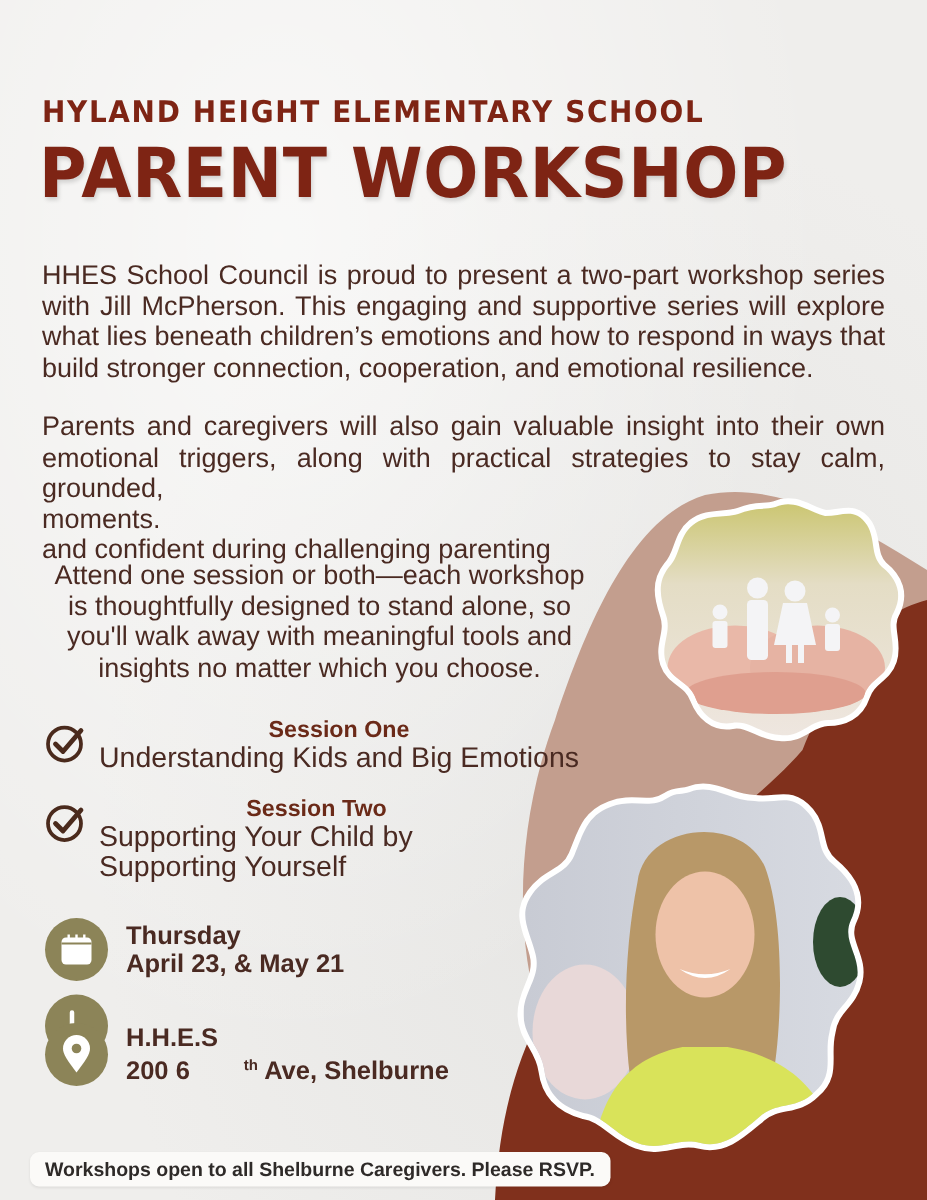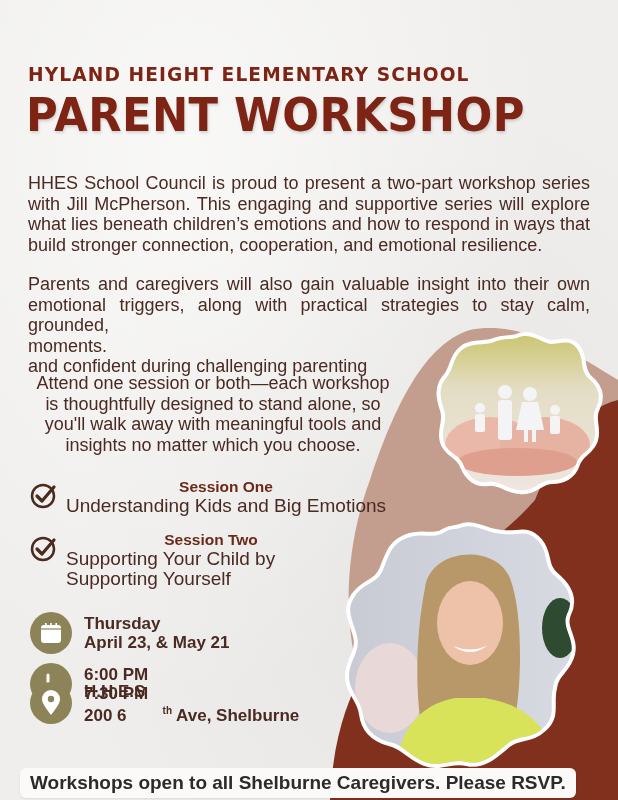--- a/index.html
+++ b/index.html
@@ -36,21 +36,21 @@
   .session { left: 30px; z-index: 2; display: flex; align-items: flex-start; }
   .check { width: 28px; height: 28px; margin-right: 8px; margin-top: 4px; }
   .s-title { font-family: "Liberation Sans", sans-serif; font-weight: bold; font-size: 15.5px; color: #6b2a18; line-height: 18px; text-align: center; }
   .s-desc { font-family: "Liberation Sans", sans-serif; font-size: 19px; color: #4a2a22; line-height: 20px; }
   .info { left: 30px; z-index: 2; display: flex; align-items: center; }
   .info-icon { width: 42px; height: 42px; border-radius: 50%; background: #8c8458; margin-right: 12px; display:flex; align-items:center; justify-content:center; }
   .info-text { font-family: "Liberation Sans", sans-serif; font-weight: bold; font-size: 17px; line-height: 19px; color: #4a2a22; }
   .info-text sup { font-size: 10px; padding-left: 36px; }
   .rsvp {
     left: 20px; top: 768px; background: #fbfaf8; border-radius: 6px; padding: 4px 10px;
-    font-family: "Liberation Sans", sans-serif; font-weight: bold; font-size: 19px; color: #2e2a28; z-index: 3;
+    font-family: "Liberation Sans", sans-serif; font-weight: bold; font-size: 13px; color: #2e2a28; z-index: 3;
     box-shadow: 0 1px 2px rgba(0,0,0,0.08);
   }
   .photo { position: absolute; z-index: 2; }
 </style>
 </head>
 <body>
 
 <svg class="bg-shapes" viewBox="0 0 618 800">
 
   <path d="M470 330 C520 320 570 350 618 380 L618 560 L560 620 L380 720 C340 660 340 560 370 480 C390 420 420 345 470 330 Z" fill="#c39e8e"></path>
@@ -104,24 +104,20 @@
   <div class="info-text">
     <div>Thursday</div>
     <div>April 23, &amp; May 21</div>
   </div>
 </div>
 <div class="abs info" style="top:663px;">
   <div class="info-icon">
     <svg width="24" height="24" viewBox="0 0 24 24">
       <path d="M9 3 L9 15 L16 20" fill="none" stroke="#fff" stroke-width="3" stroke-linecap="round" stroke-linejoin="round"></path>
     </svg>
-  </div>
-  <div class="info-text">
-    <div>6:00 PM</div>
-    <div>7:30 PM</div>
   </div>
 </div>
 <div class="abs info" style="top:682px;">
   <div class="info-icon">
     <svg width="22" height="26" viewBox="0 0 22 26">
       <path d="M11 25 C5 17 2 13 2 9 A9 9 0 0 1 20 9 C20 13 17 17 11 25 Z" fill="#fff"></path>
       <circle cx="11" cy="9" r="3.2" fill="#8c8458"></circle>
     </svg>
   </div>
   <div class="info-text">

